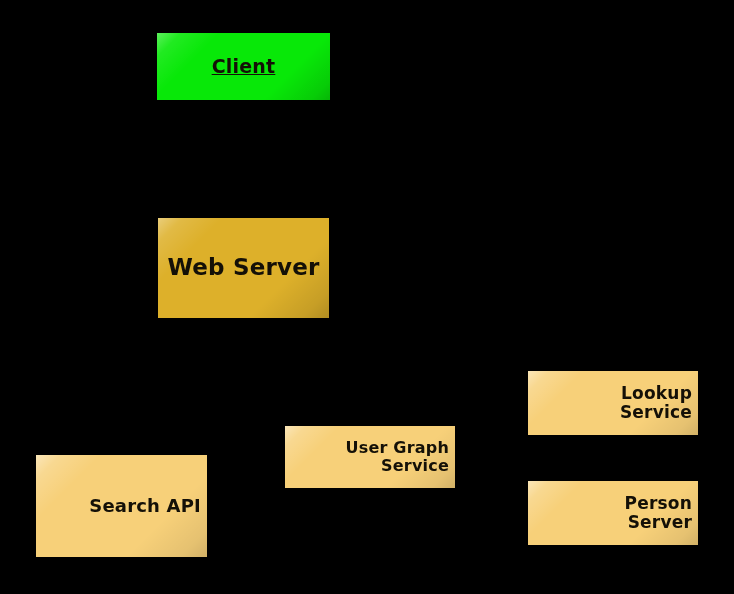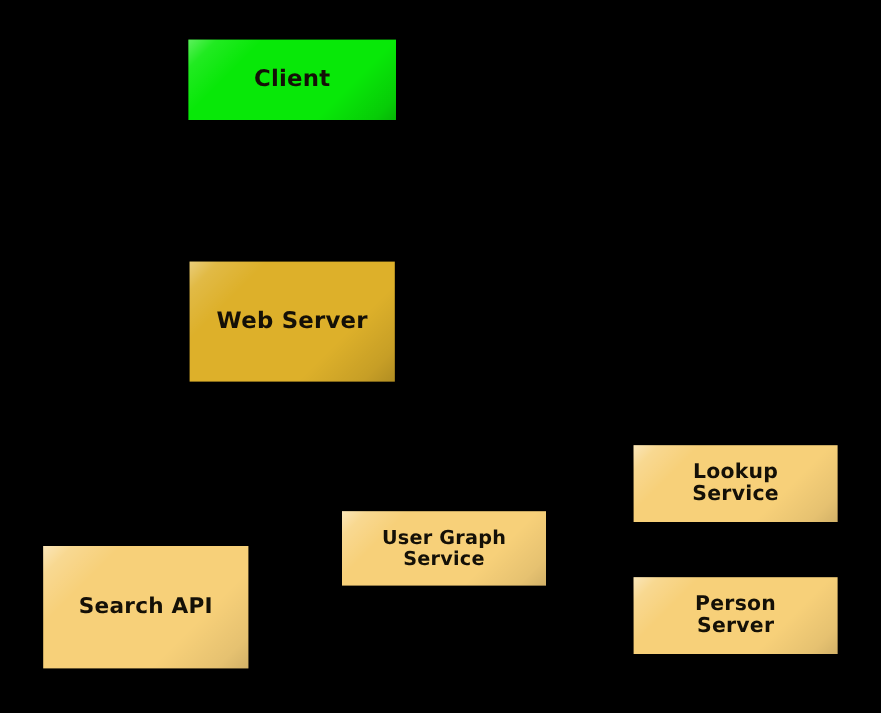--- a/index.html
+++ b/index.html
@@ -49,20 +49,21 @@
   .node--green {
     background:
       linear-gradient(135deg,
         rgba(255,255,255,0.34) 0%,
         rgba(255,255,255,0.10) 10%,
         rgba(255,255,255,0.00) 26%,
         rgba(0,0,0,0.00) 72%,
         rgba(0,0,0,0.12) 92%,
         rgba(0,0,0,0.22) 100%),
       #08e808;
+    text-decoration: underline;
   }
 
   
   .node--gold {
     background:
       linear-gradient(135deg,
         rgba(255,255,255,0.38) 0%,
         rgba(255,255,255,0.13) 9%,
         rgba(255,255,255,0.00) 24%,
         rgba(0,0,0,0.00) 70%,
@@ -75,31 +76,32 @@
   .node--amber {
     background:
       linear-gradient(135deg,
         rgba(255,255,255,0.48) 0%,
         rgba(255,255,255,0.18) 9%,
         rgba(255,255,255,0.00) 24%,
         rgba(0,0,0,0.00) 70%,
         rgba(0,0,0,0.07) 90%,
         rgba(0,0,0,0.15) 100%),
       #f7d079;
+    text-align: right;
   }
 </style>
 </head>
 <body>
 
 <div id="canvas">
 
 <div class="node node--green" style="left: 157px; top: 33px; width: 173px; height: 67px; font-size: 19px;">
       <span class="node-label">Client</span>
     </div>
-    <div class="node node--gold" style="left: 158px; top: 218px; width: 171px; height: 100px; font-size: 19px;">
+    <div class="node node--gold" style="left: 158px; top: 218px; width: 171px; height: 100px; font-size: 23px;">
       <span class="node-label">Web Server</span>
     </div>
     <div class="node node--amber" style="left: 528px; top: 371px; width: 170px; height: 64px; font-size: 17px;">
       <span class="node-label">Lookup
 Service</span>
     </div>
     <div class="node node--amber" style="left: 285px; top: 426px; width: 170px; height: 62px; font-size: 16px;">
       <span class="node-label">User Graph
 Service</span>
     </div>

